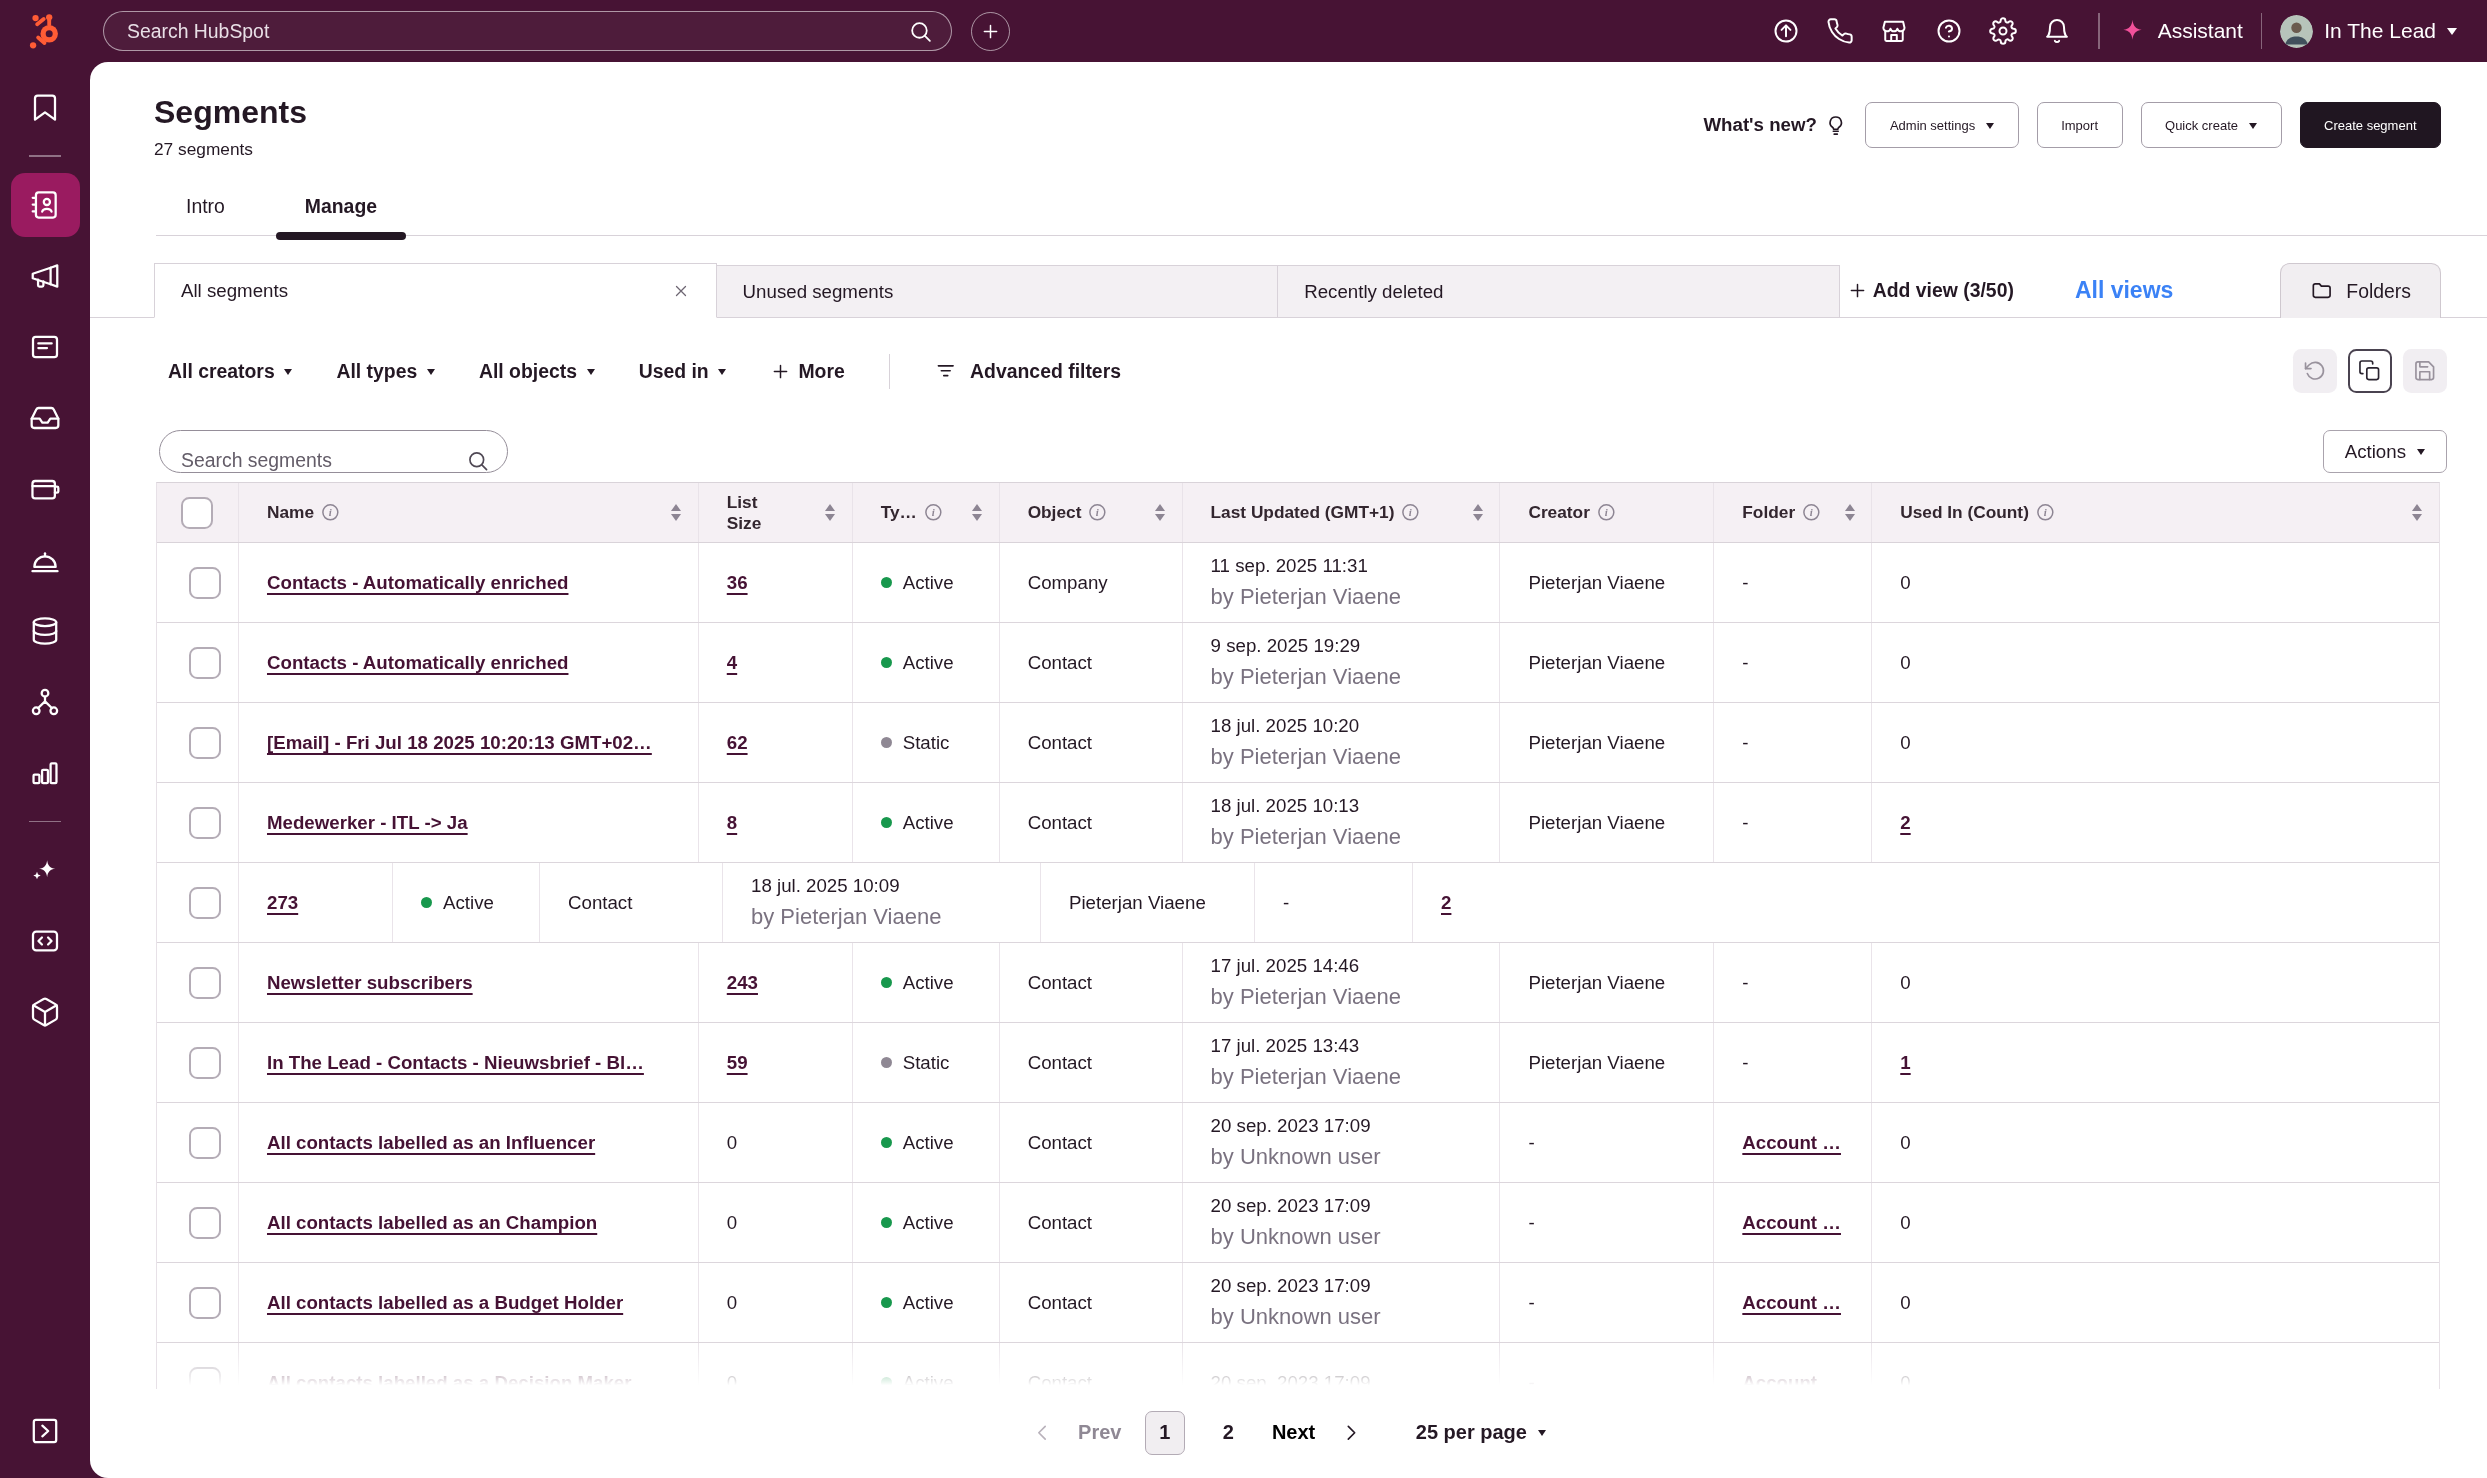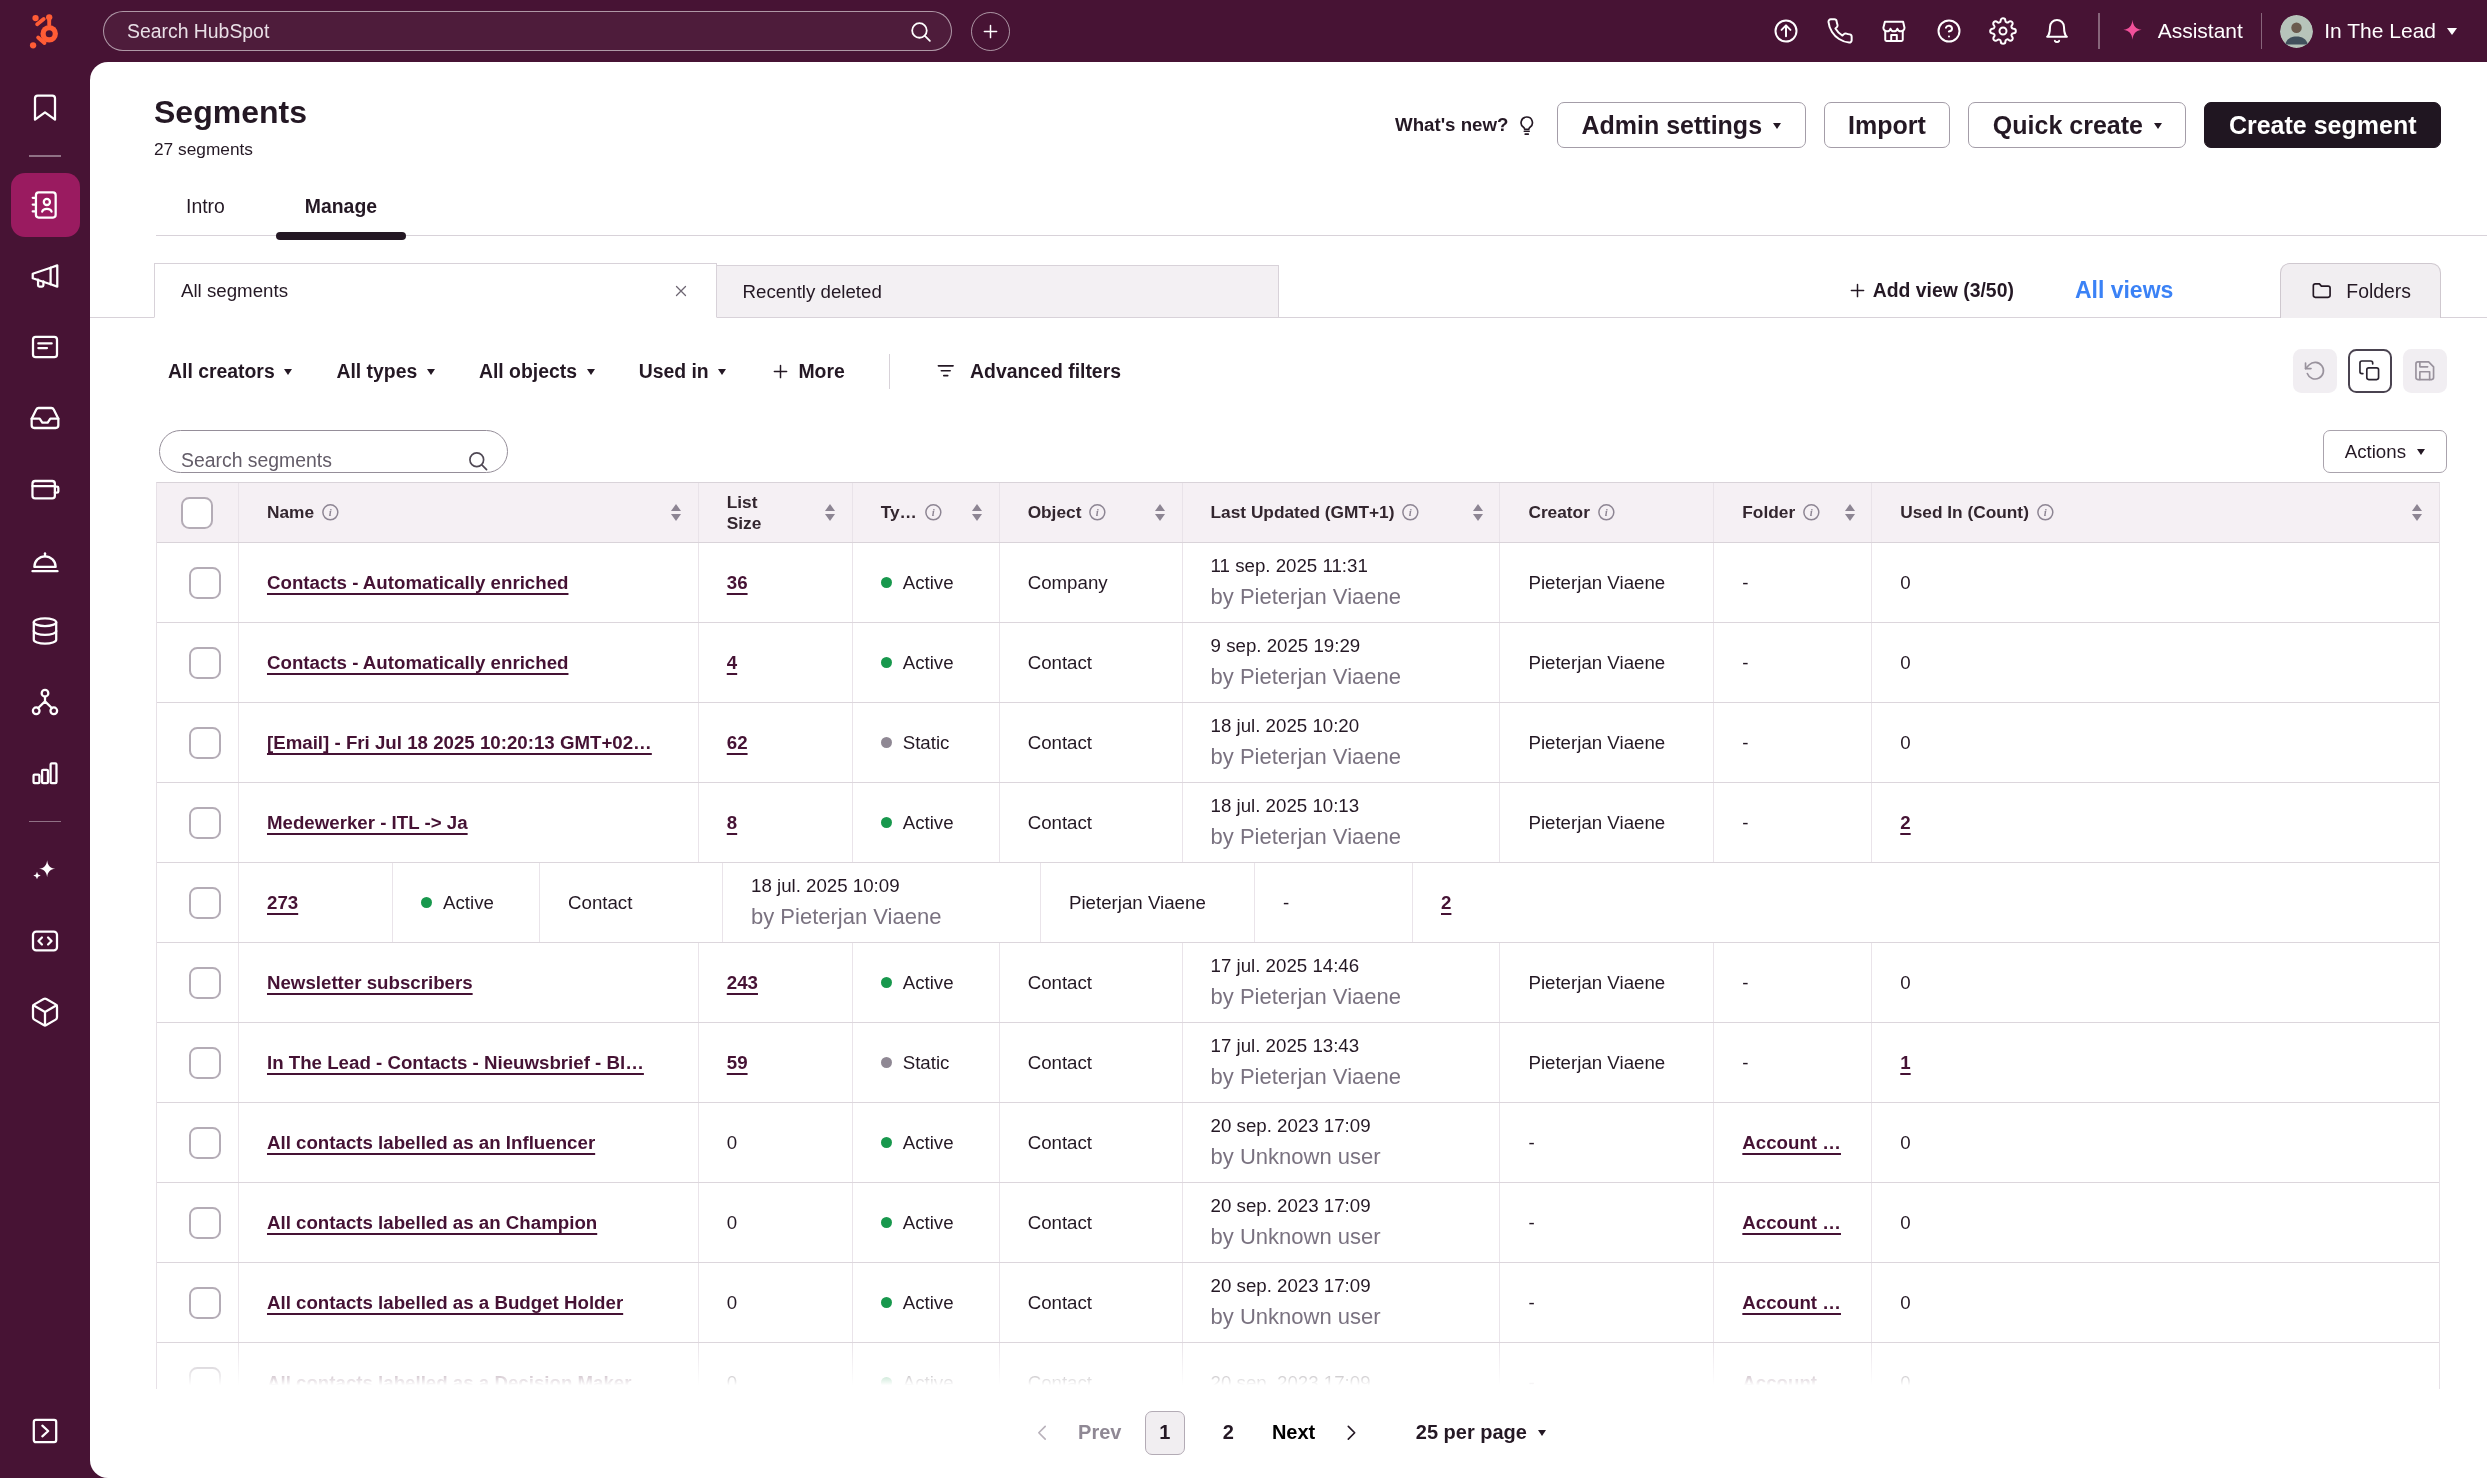--- a/index.html
+++ b/index.html
@@ -42,21 +42,21 @@
 
   
   .main{position:absolute;left:90px;top:62px;right:0;bottom:0;background:#fff;border-radius:18px 0 0 18px}
 
   .page-header{position:absolute;top:32px;left:64px;right:46px;display:flex;align-items:flex-start}
   .title{font-size:32px;font-weight:bold;color:#241824}
   .subtitle{font-size:17.3px;margin-top:8.3px;color:#241824}
   .header-actions{margin-left:auto;display:flex;align-items:center;gap:18px;margin-top:8.3px}
   .whats-new{display:flex;align-items:center;gap:7px;font-size:18.7px;font-weight:bold;background:none;border:none;color:#241824}
   .whats-new .icon{width:23.5px;height:23.5px}
-  .btn{height:46px;padding:0 23.5px;border:1.4px solid #a49da8;border-radius:7px;background:#fff;font-size:25px;font-weight:bold;color:#241824;display:flex;align-items:center;gap:11px}
+  .btn{height:46px;padding:0 23.5px;border:1.4px solid #a49da8;border-radius:7px;background:#fff;font-size:13px;font-weight:normal;color:#241824;display:flex;align-items:center;gap:11px}
   .btn .caret{border-top-color:#241824;border-width:4.8px;border-top-width:6.2px;margin-top:4.8px}
   .btn.primary{background:#201621;border-color:#201621;color:#fff}
 
   .page-tabs{position:absolute;top:116px;left:66px;right:0;height:58px;border-bottom:1.4px solid #d8d2d9;display:flex;gap:20px}
   .page-tab{position:relative;display:flex;align-items:center;padding:0 30px;font-size:19.4px;color:#241824;background:none;border:none}
   .page-tab.active{font-weight:bold}
   .page-tab.active::after{content:"";position:absolute;left:1.4px;right:1.4px;bottom:-4.8px;height:8.3px;border-radius:4.8px;background:#241824}
 
   
   .views-row{position:absolute;top:201px;left:64px;right:46px;height:55px;display:flex;align-items:flex-end}
@@ -423,20 +423,23 @@
           <span>All segments</span>
           <button class="view-close">
             <span class="icon">
               <svg viewBox="0 0 24 24" fill="none" stroke="currentColor" stroke-width="1.7" stroke-linecap="round" stroke-linejoin="round">
                 <path d="M6 6l12 12M18 6 6 18"></path>
               </svg>
             </span>
           </button>
         </div>
         <div class="view-tab">
+          <span>Unused segments</span>
+        </div>
+        <div class="view-tab">
           <span>Recently deleted</span>
         </div>
       </div>
     <div class="views-right">
       <button class="add-view">
         <span class="icon">
             <svg viewBox="0 0 24 24" fill="none" stroke="currentColor" stroke-width="1.7" stroke-linecap="round" stroke-linejoin="round">
               <path d="M12 5v14M5 12h14"></path>
             </svg>
           </span>

